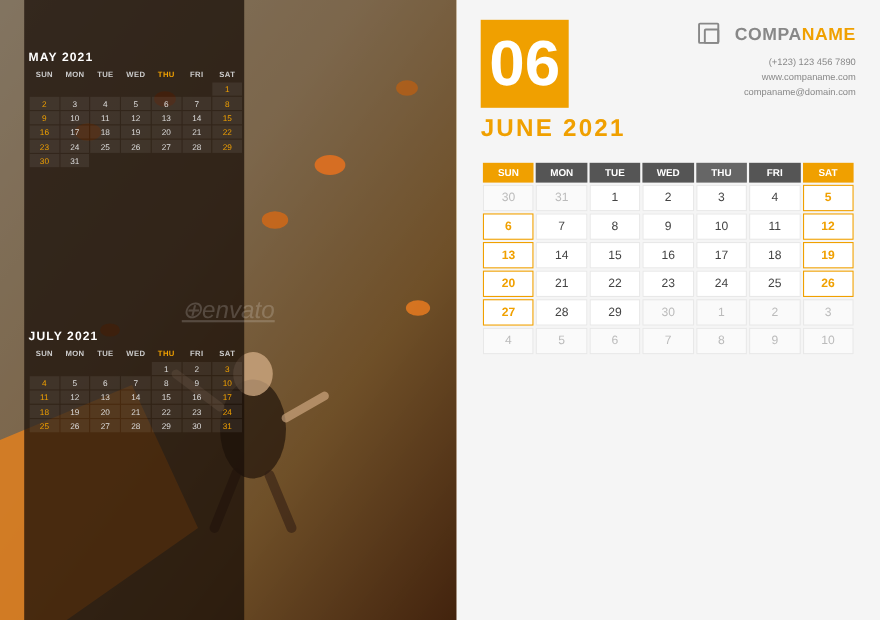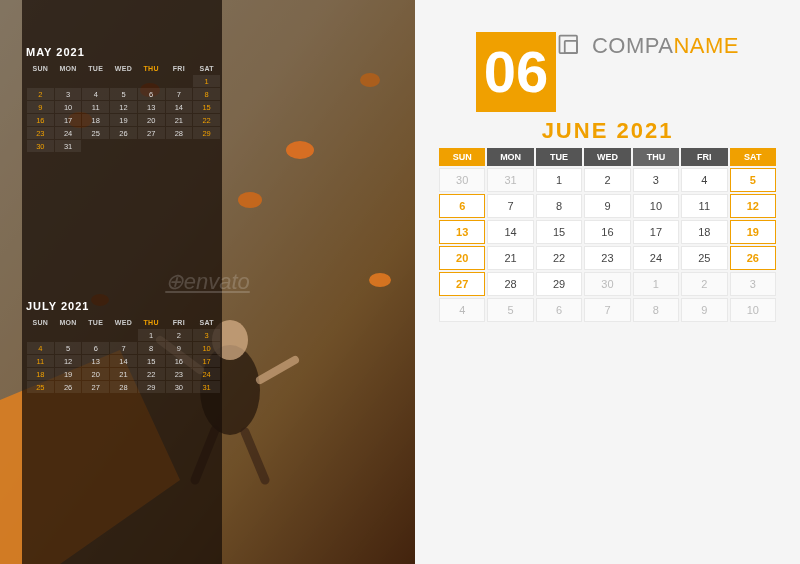--- a/index.html
+++ b/index.html
@@ -89,22 +89,21 @@
       background: transparent;
     }
 
     
     .right-panel {
       width: 385px;
       height: 564px;
       background: #f5f5f5;
       display: flex;
       flex-direction: column;
-      padding: 32px 22px 8px 22px;
-      align-items: center;
+      padding: 18px 22px 8px 22px;
     }
 
     .right-header {
       display: flex;
       align-items: flex-start;
       justify-content: space-between;
       margin-bottom: 6px;
     }
 
     .month-number-box {
@@ -130,38 +129,38 @@
       display: flex;
       align-items: center;
       gap: 8px;
       margin-bottom: 4px;
     }
     .logo-icon {
       width: 28px;
       height: 28px;
     }
     .company-name {
-      font-size: 22px;
-      font-weight: 400;
+      font-size: 16px;
+      font-weight: 700;
       color: #555;
       letter-spacing: 0.5px;
     }
     .company-contact {
       font-size: 8.5px;
       color: #888;
       line-height: 1.6;
       text-align: right;
     }
 
     .month-title {
       color: #f0a000;
       font-size: 22px;
       font-weight: 900;
       letter-spacing: 2px;
-      margin-bottom: 2px;
+      margin-bottom: 16px;
     }
 
     
     .main-cal {
       width: 100%;
     }
     .main-cal table {
       width: 100%;
       border-collapse: separate;
       border-spacing: 2px;
@@ -400,20 +399,25 @@
       <div class="company-info">
         <div class="company-logo-box">
           <svg class="logo-icon" viewBox="0 0 32 32">
             <rect x="4" y="4" width="20" height="20" rx="1" fill="none" stroke="#888" stroke-width="2"></rect>
             <rect x="10" y="10" width="14" height="14" rx="1" fill="none" stroke="#888" stroke-width="2"></rect>
           </svg>
           <span class="company-name">
             <span style="color:#888">COMPA</span><span style="color:#f0a000">NAME</span>
           </span>
         </div>
+        <div class="company-contact">
+          <div>(+123) 123 456 7890</div>
+          <div>www.companame.com</div>
+          <div>companame@domain.com</div>
+        </div>
       </div>
     </div>
 
     <div class="month-title">JUNE 2021</div>
 
     <div class="main-cal">
       <table>
         <thead>
           <tr>
             <th class="sun-h">SUN</th>

